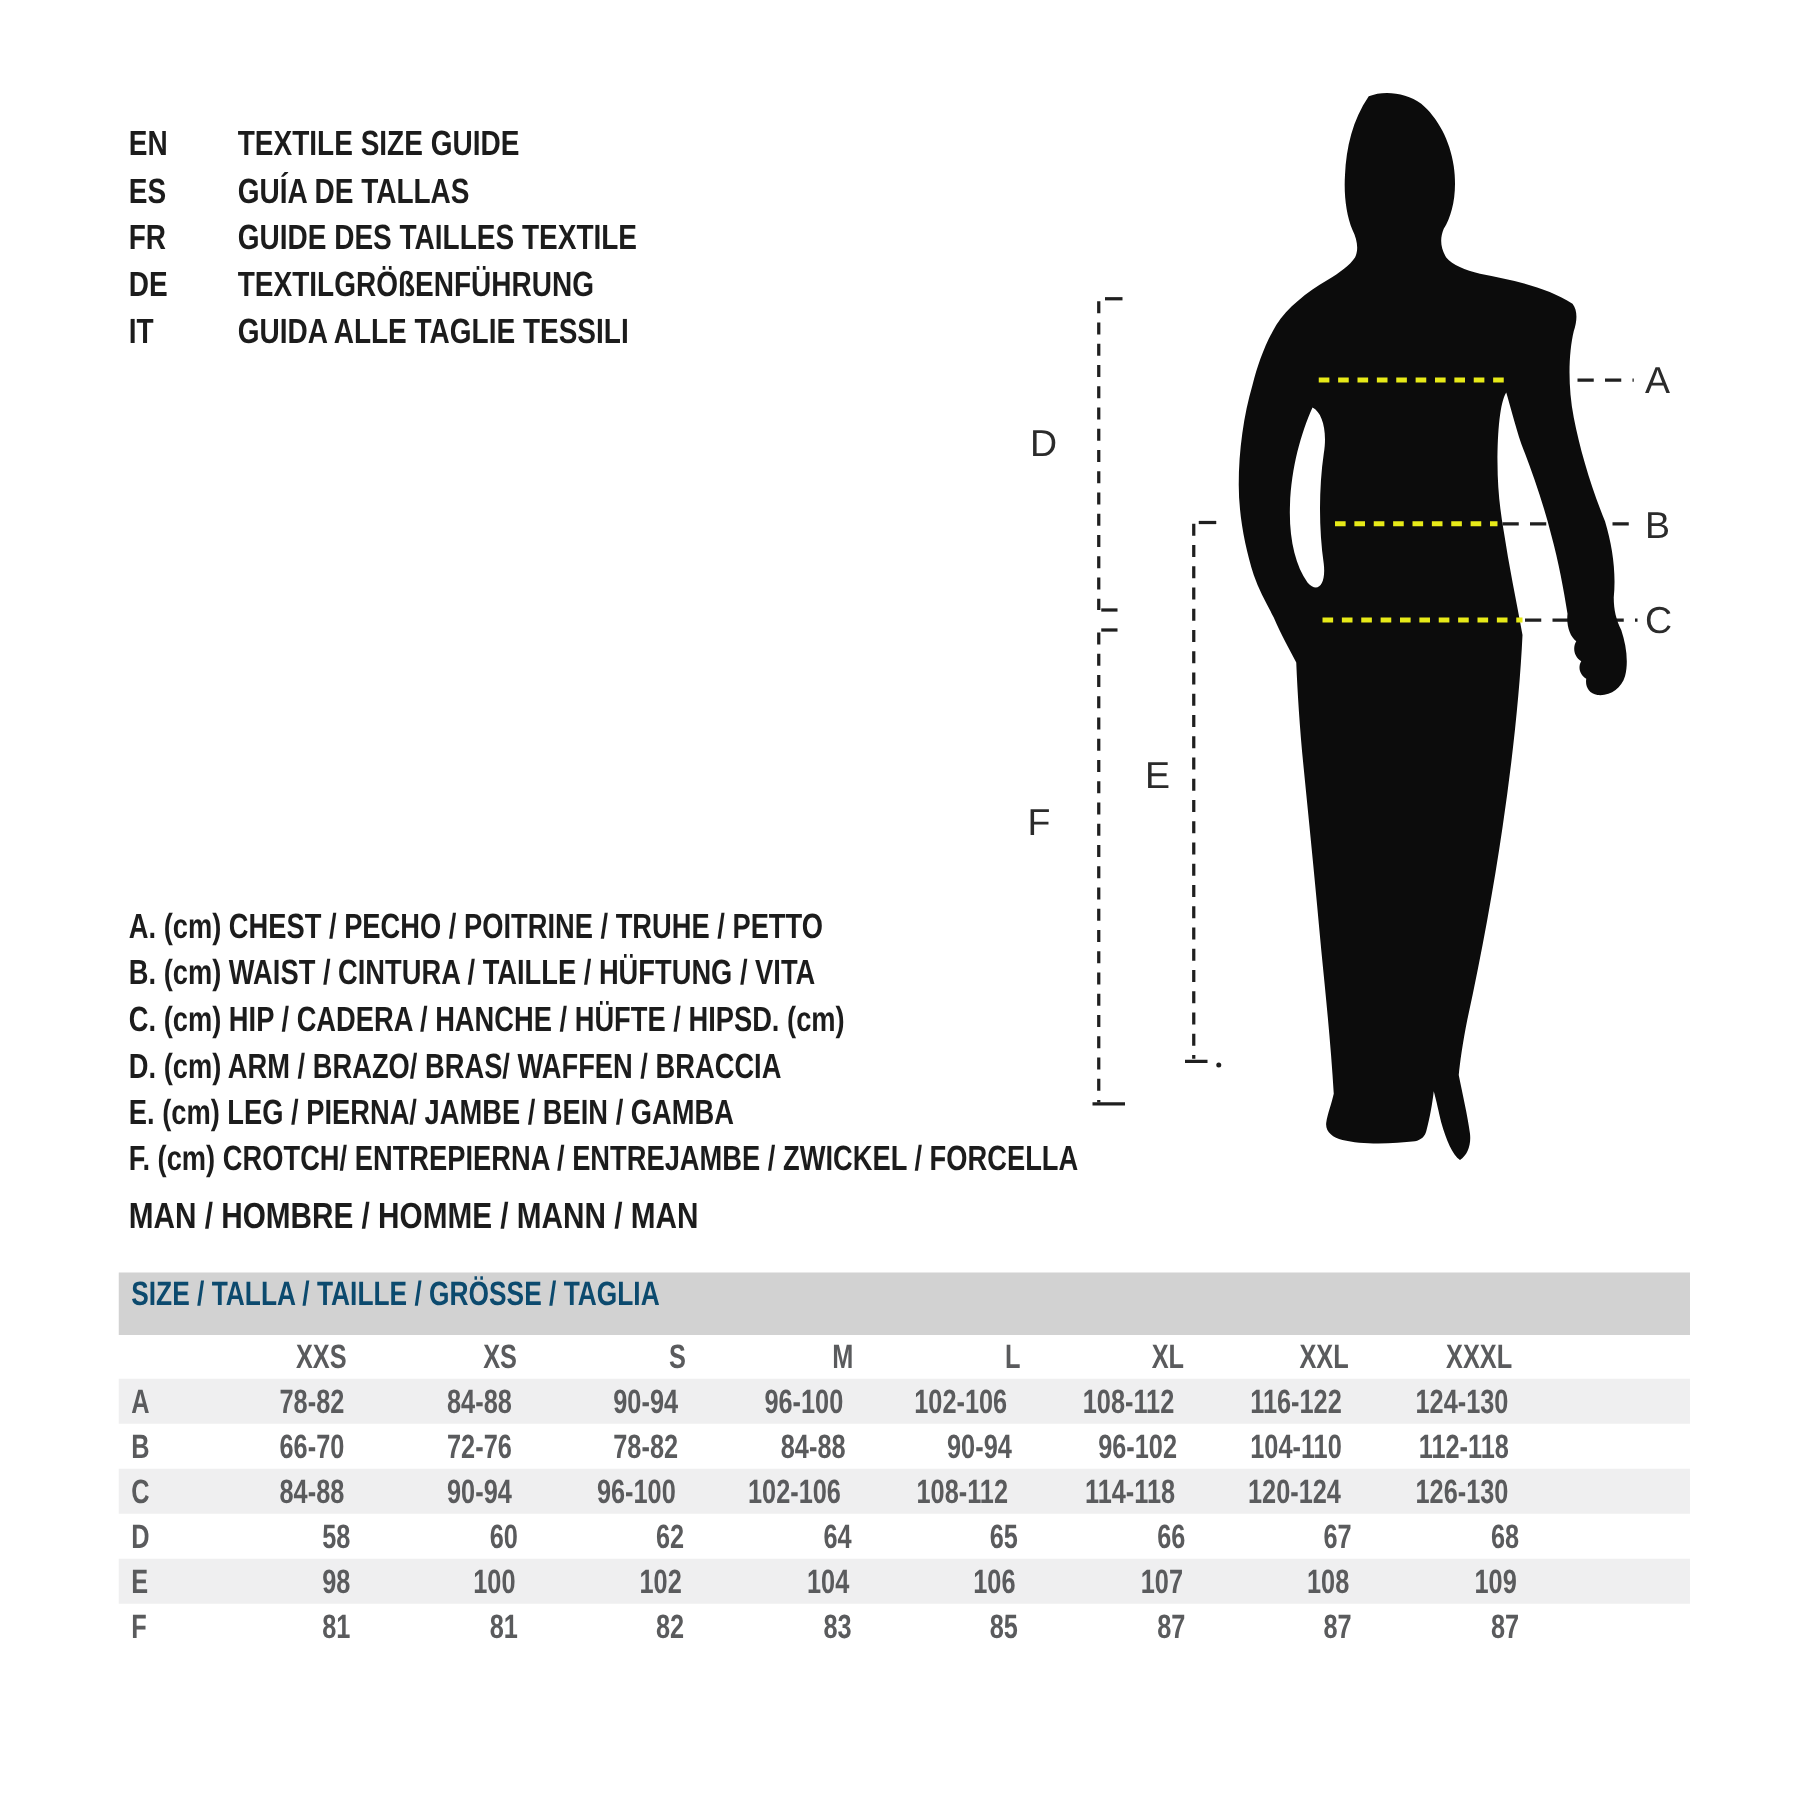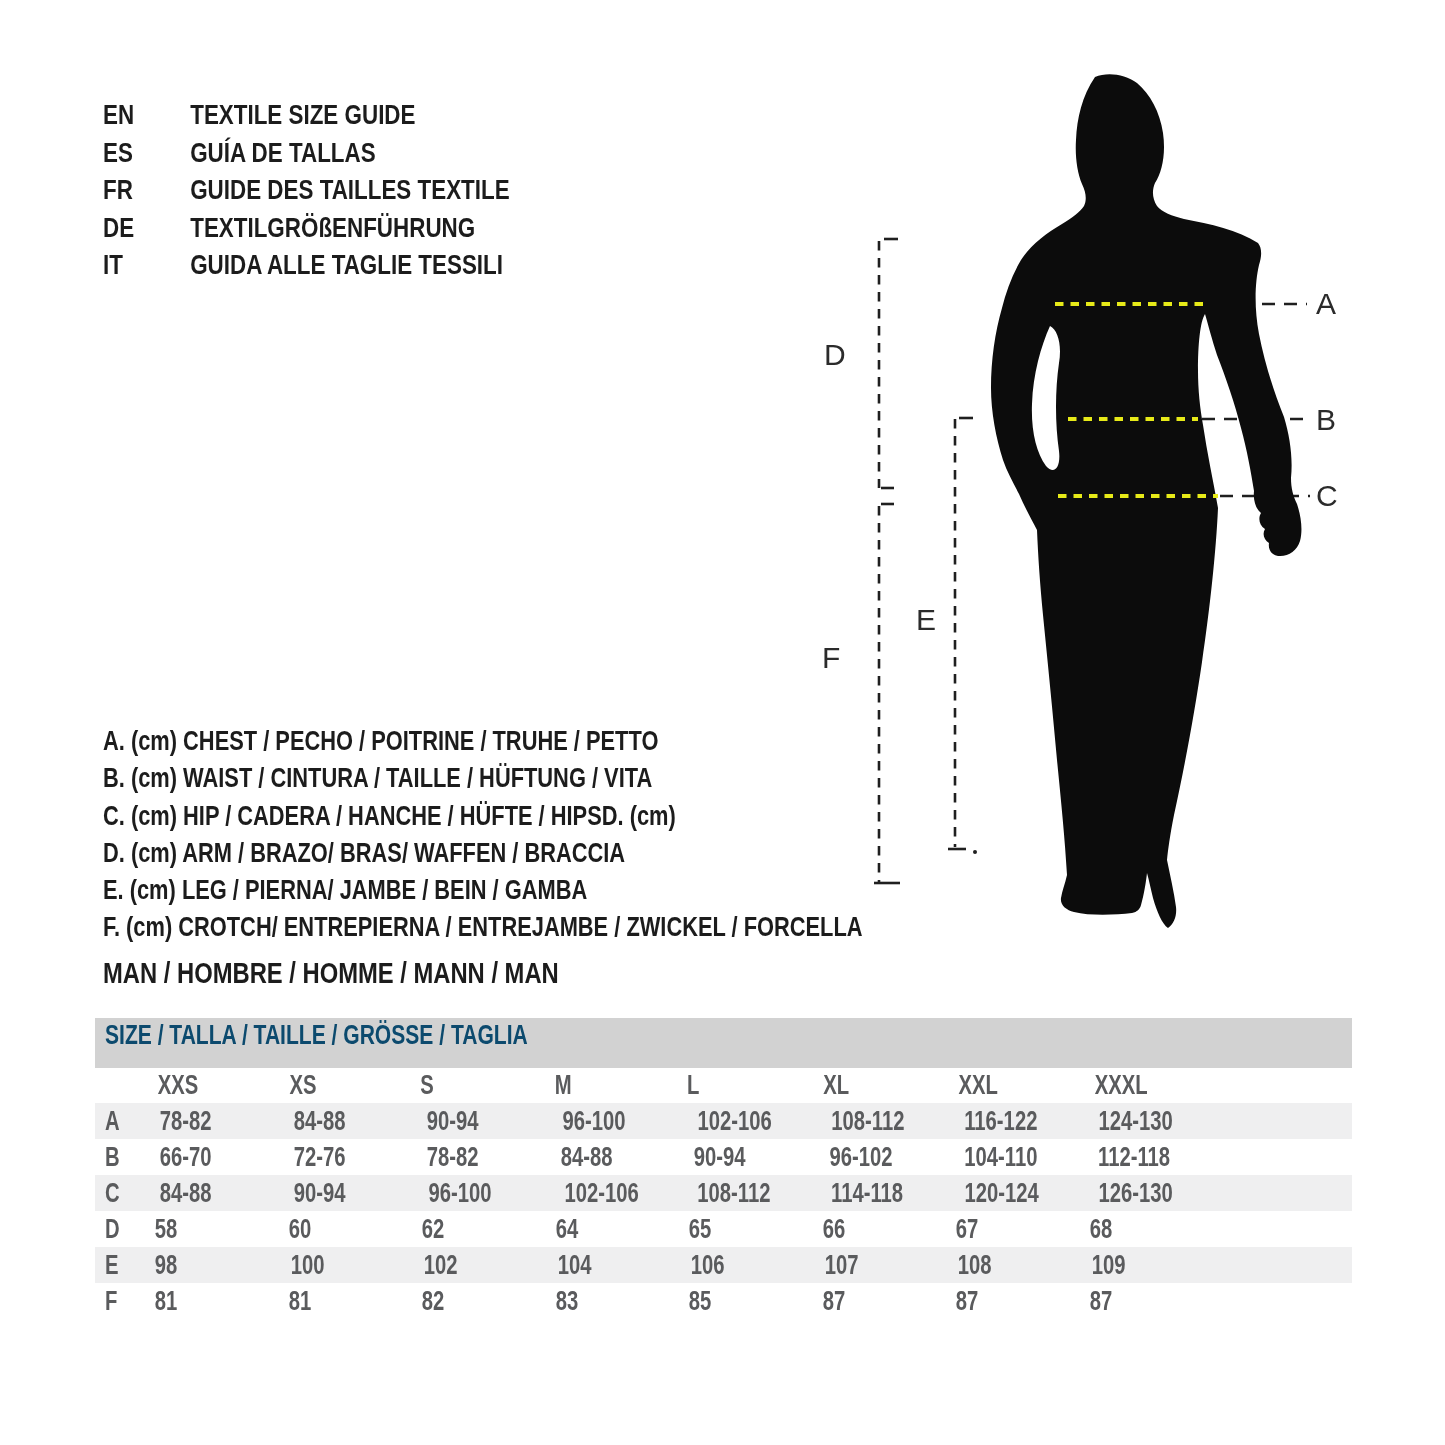--- a/index.html
+++ b/index.html
@@ -27,21 +27,21 @@
   .size-table{position:absolute;left:95px;top:1018px;width:1257px;
               color:#5a5b5d;font-size:27px;font-weight:700;}
   .st-bar{height:50px;background:#d2d2d2;color:#0c4a6e;line-height:35px;
           padding-left:10px;white-space:nowrap;}
   .st-bar .cnd-l{display:inline-block;transform:scaleX(0.78);transform-origin:left center;}
   .st-row{display:flex;height:36px;align-items:center;}
   .st-row.sizes{height:35px;}
   .st-row.alt{background:#efeff0;}
   .st-label{flex:0 0 56px;padding-left:10px;box-sizing:border-box;}
   .st-label .cnd-l{display:inline-block;transform:scaleX(0.75);transform-origin:left center;}
-  .st-cell{flex:0 0 133.5px;text-align:left;}
+  .st-cell{flex:0 0 133.5px;text-align:right;}
   .st-cell .cnd{display:inline-block;transform:scaleX(0.75);transform-origin:center center;}
 
   
   .figure{position:absolute;left:810px;top:60px;width:550px;height:890px;}
   .figure svg{display:block;width:550px;height:890px;}
   .measure-letter{font-family:"Liberation Sans",sans-serif;font-size:30px;fill:#2b2b2b;}
 </style>
 </head>
 <body>
 

